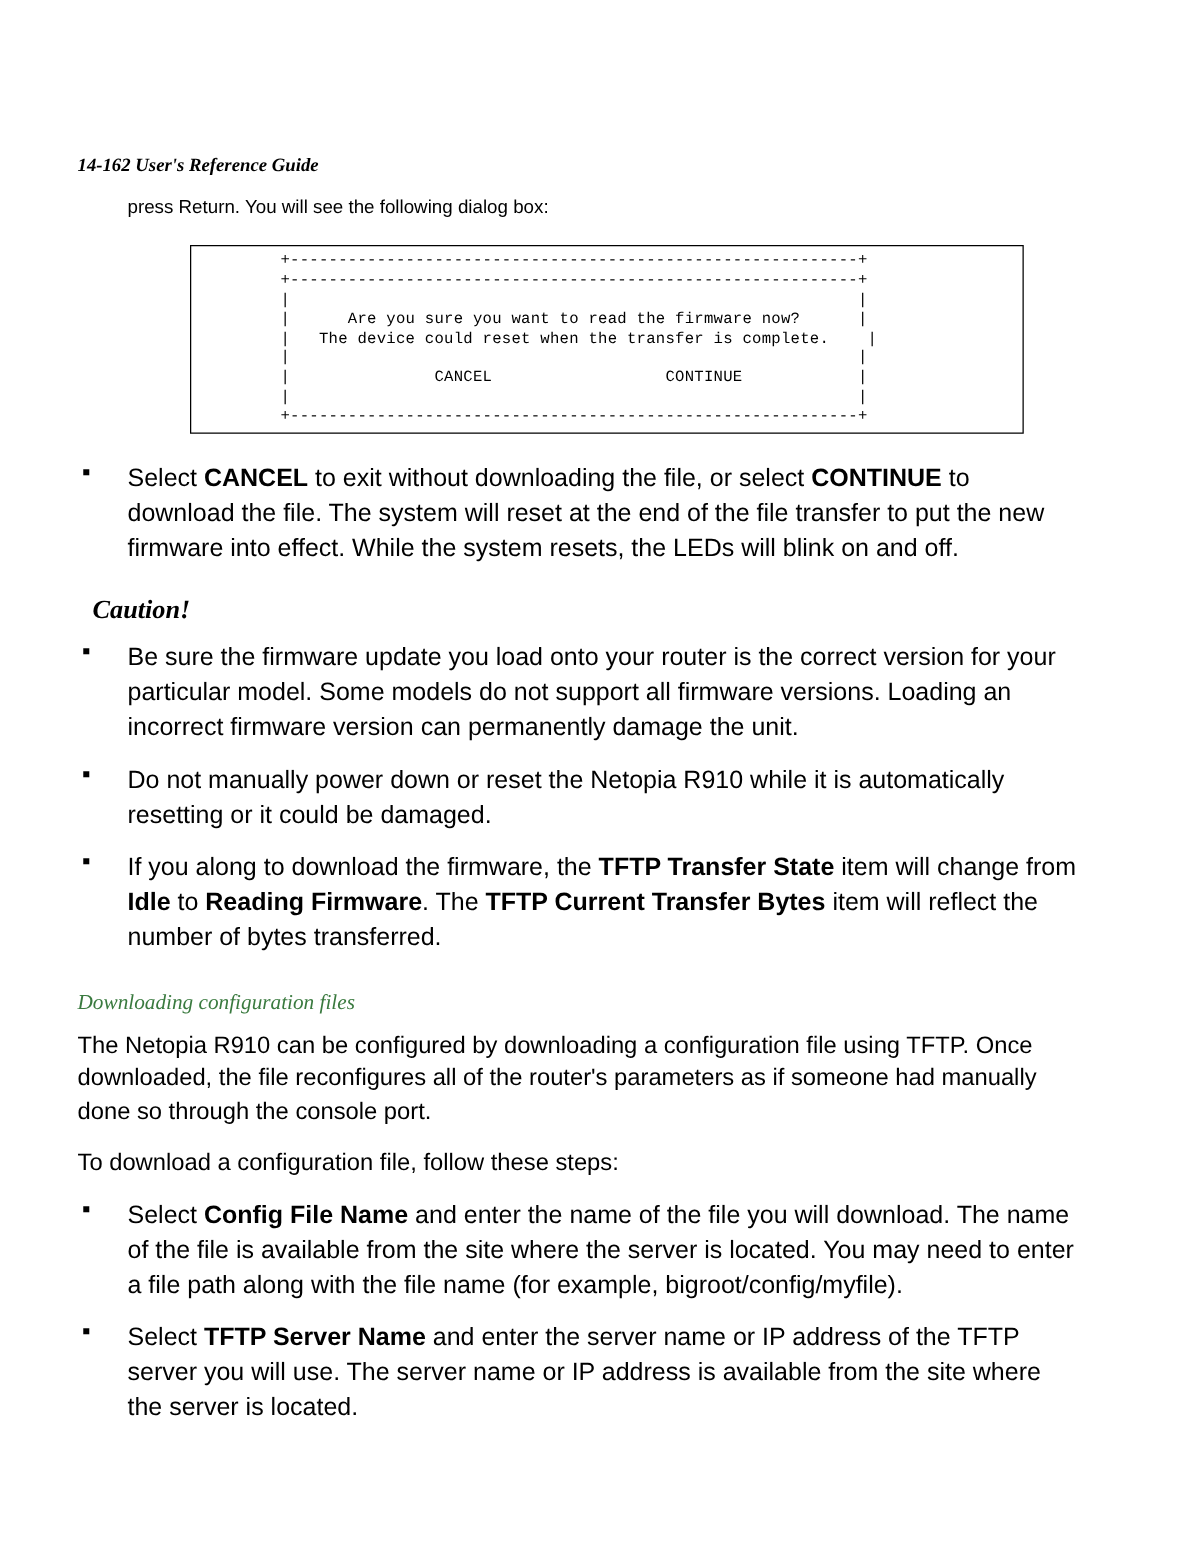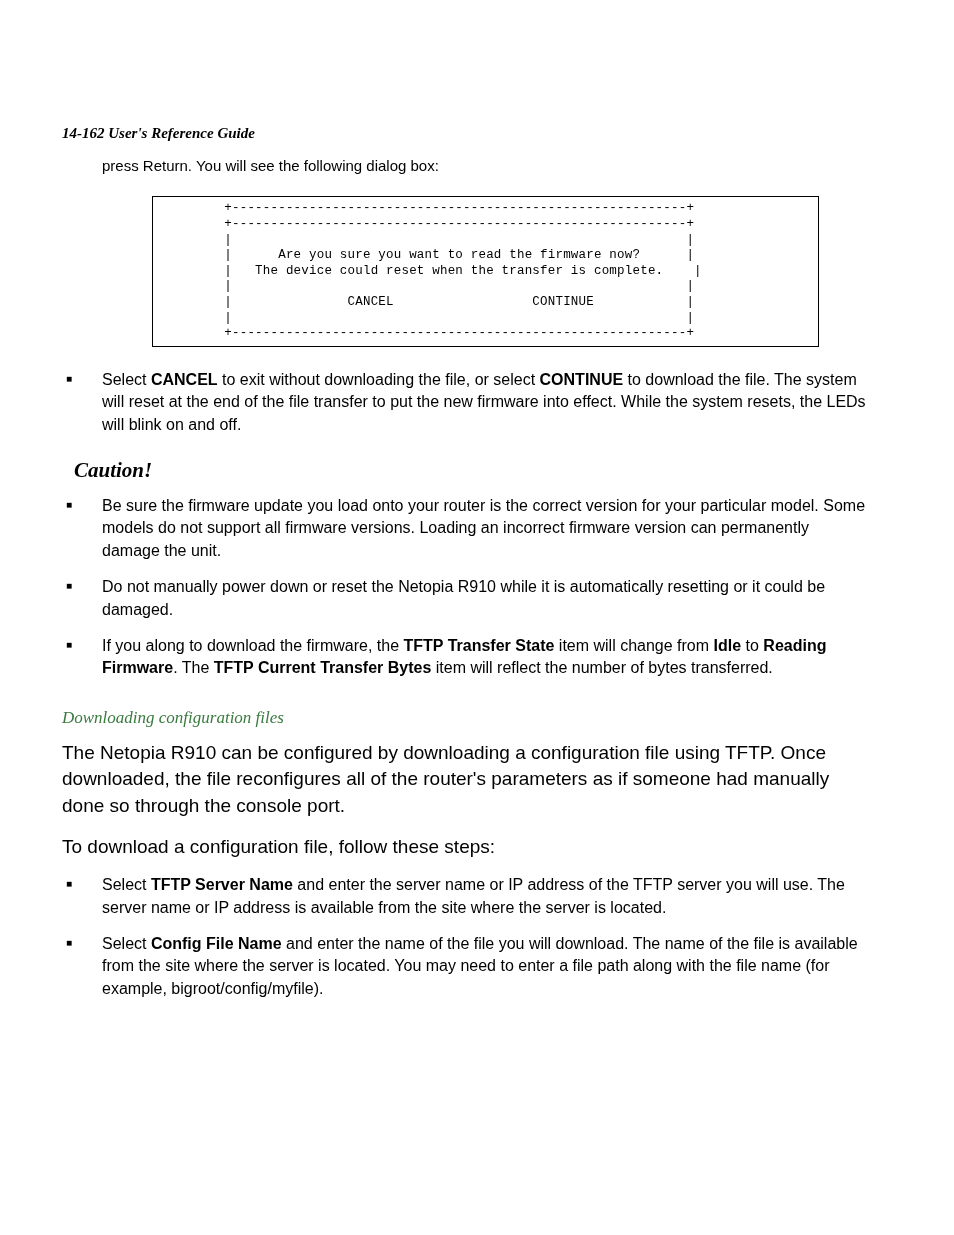--- a/index.html
+++ b/index.html
@@ -43,21 +43,21 @@
   }
   ul.bullets {
     list-style: none;
     padding: 0;
     margin: 0;
   }
   ul.bullets > li {
     position: relative;
     padding-left: 40px;
     margin-bottom: 14px;
-    font-size: 16px;
+    font-size: 20px;
     line-height: 1.4;
   }
   ul.bullets > li::before {
     content: "■";
     position: absolute;
     left: 4px;
     top: 0;
     font-size: 10px;
     line-height: 20px;
   }
@@ -120,20 +120,20 @@
     </li>
   </ul>
 
   <h2 class="section-title">Downloading configuration files</h2>
 
   <p class="body">The Netopia R910 can be configured by downloading a configuration file using TFTP. Once downloaded, the file reconfigures all of the router's parameters as if someone had manually done so through the console port.</p>
   <p class="body">To download a configuration file, follow these steps:</p>
 
   <ul class="bullets">
     <li>
-      <span>Select </span><b>TFTP Server Name</b><span> and enter the server name or IP address of the TFTP server you will use. The server name or IP address is available from the site where the server is located.</span>
+      <span>Select </span><b>Config File Name</b><span> and enter the name of the file you will download. The name of the file is available from the site where the server is located. You may need to enter a file path along with the file name (for example, bigroot/config/myfile).</span>
     </li>
     <li>
-      <span>Select </span><b>Config File Name</b><span> and enter the name of the file you will download. The name of the file is available from the site where the server is located. You may need to enter a file path along with the file name (for example, bigroot/config/myfile).</span>
+      <span>Select </span><b>TFTP Server Name</b><span> and enter the server name or IP address of the TFTP server you will use. The server name or IP address is available from the site where the server is located.</span>
     </li>
   </ul>
 
 </div>
 
 </body></html>

